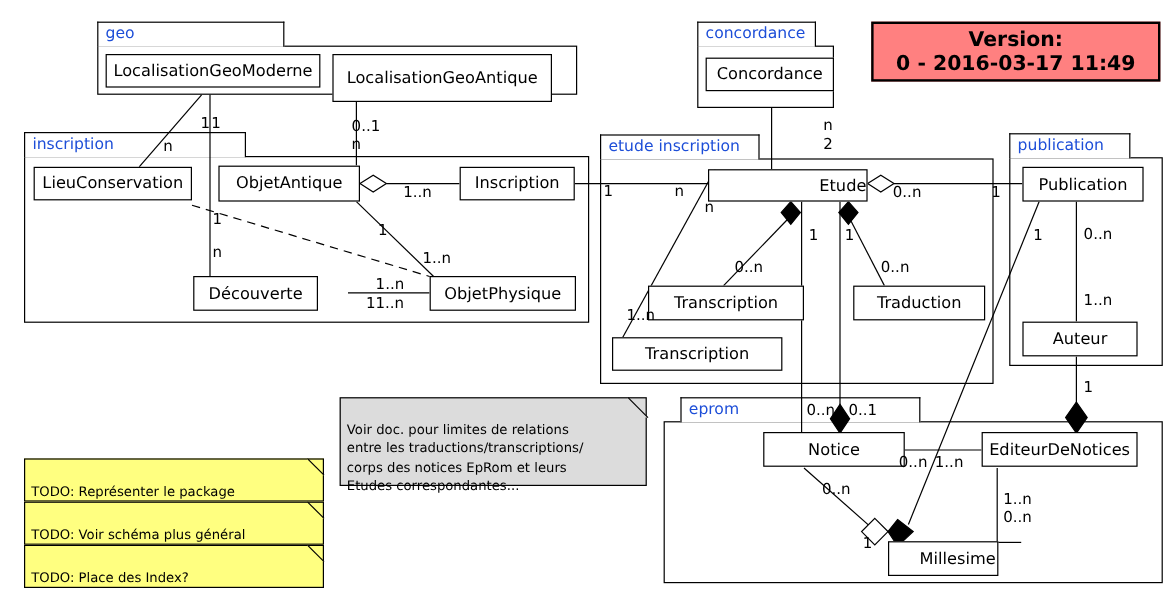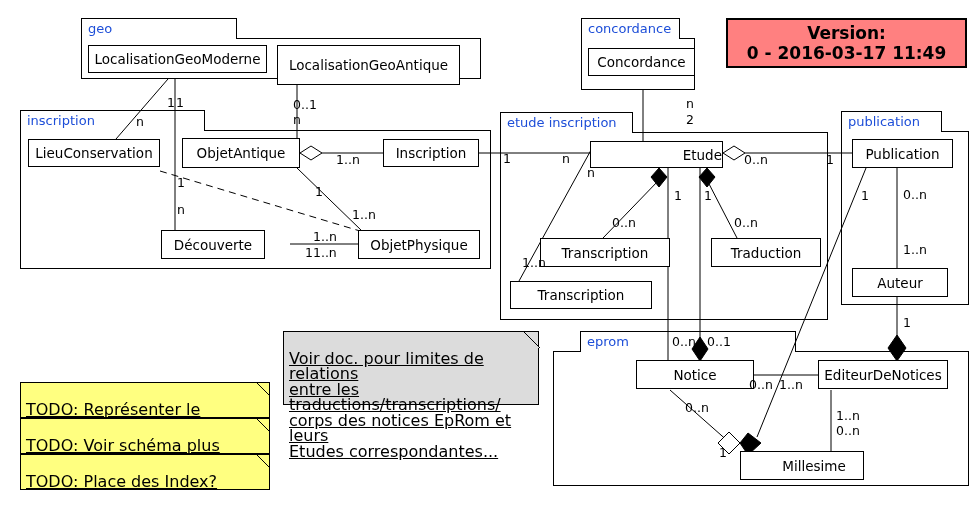--- a/index.html
+++ b/index.html
@@ -67,27 +67,26 @@
     color: #000;
     background: transparent;
     white-space: nowrap;
     z-index: 7;
     line-height: 13px;
   }
   
   .note {
     position: absolute;
     box-sizing: border-box;
-    font-size: 16px;
+    font-size: 11px;
     line-height: 15.5px;
     color: #000;
     padding: 3px 5px 2px 5px;
     z-index: 8;
     white-space: pre-line;
-    text-decoration: underline;
   }
   .note-gray {
     background: #dcdcdc;
     border: 1px solid #000;
   }
   .note-yellow {
     background: #ffff80;
     border: 1px solid #000;
   }
   .note-fold {
@@ -248,32 +247,32 @@
   </div>
   <div class="pkg-body" style="left:841px; top:131px; width:128px; height:174px;"></div>
 
   <div class="cls" style="left:852px; top:139px; width:101px; height:29px;">
     <span>Publication</span>
   </div>
   <div class="cls" style="left:852px; top:268px; width:96px; height:29px;">
     <span>Auteur</span>
   </div>
 
-  <div class="pkg-tab" style="left:540px; top:331px; width:216px; height:21px;margin-left:40px;">
+  <div class="pkg-tab" style="left:527px; top:331px; width:200px; height:21px;margin-left:40px;">
     <span>eprom</span>
   </div>
   <div class="pkg-body" style="left:553px; top:351px; width:416px; height:135px;"></div>
 
   <div class="cls" style="left:636px; top:360px; width:118px; height:29px;">
     <span>Notice</span>
   </div>
   <div class="cls" style="left:818px; top:360px; width:130px; height:29px;">
     <span>EditeurDeNotices</span>
   </div>
-  <div class="cls" style="left:740px; top:451px; width:124px; height:29px;padding-left:24px;">
+  <div class="cls" style="left:740px; top:451px; width:92px; height:29px;padding-left:24px;">
     <span>Millesime</span>
   </div>
 
   <div class="mult" style="left:176px; top:96px;"><span>1</span></div>
   <div class="mult" style="left:167px; top:96px;"><span>1</span></div>
   <div class="mult" style="left:136px; top:115px;"><span>n</span></div>
   <div class="mult" style="left:293px; top:98px;"><span>0..1</span></div>
   <div class="mult" style="left:293px; top:113px;"><span>n</span></div>
   <div class="mult" style="left:336px; top:153px;"><span>1..n</span></div>
   <div class="mult" style="left:177px; top:176px;"><span>1</span></div>

